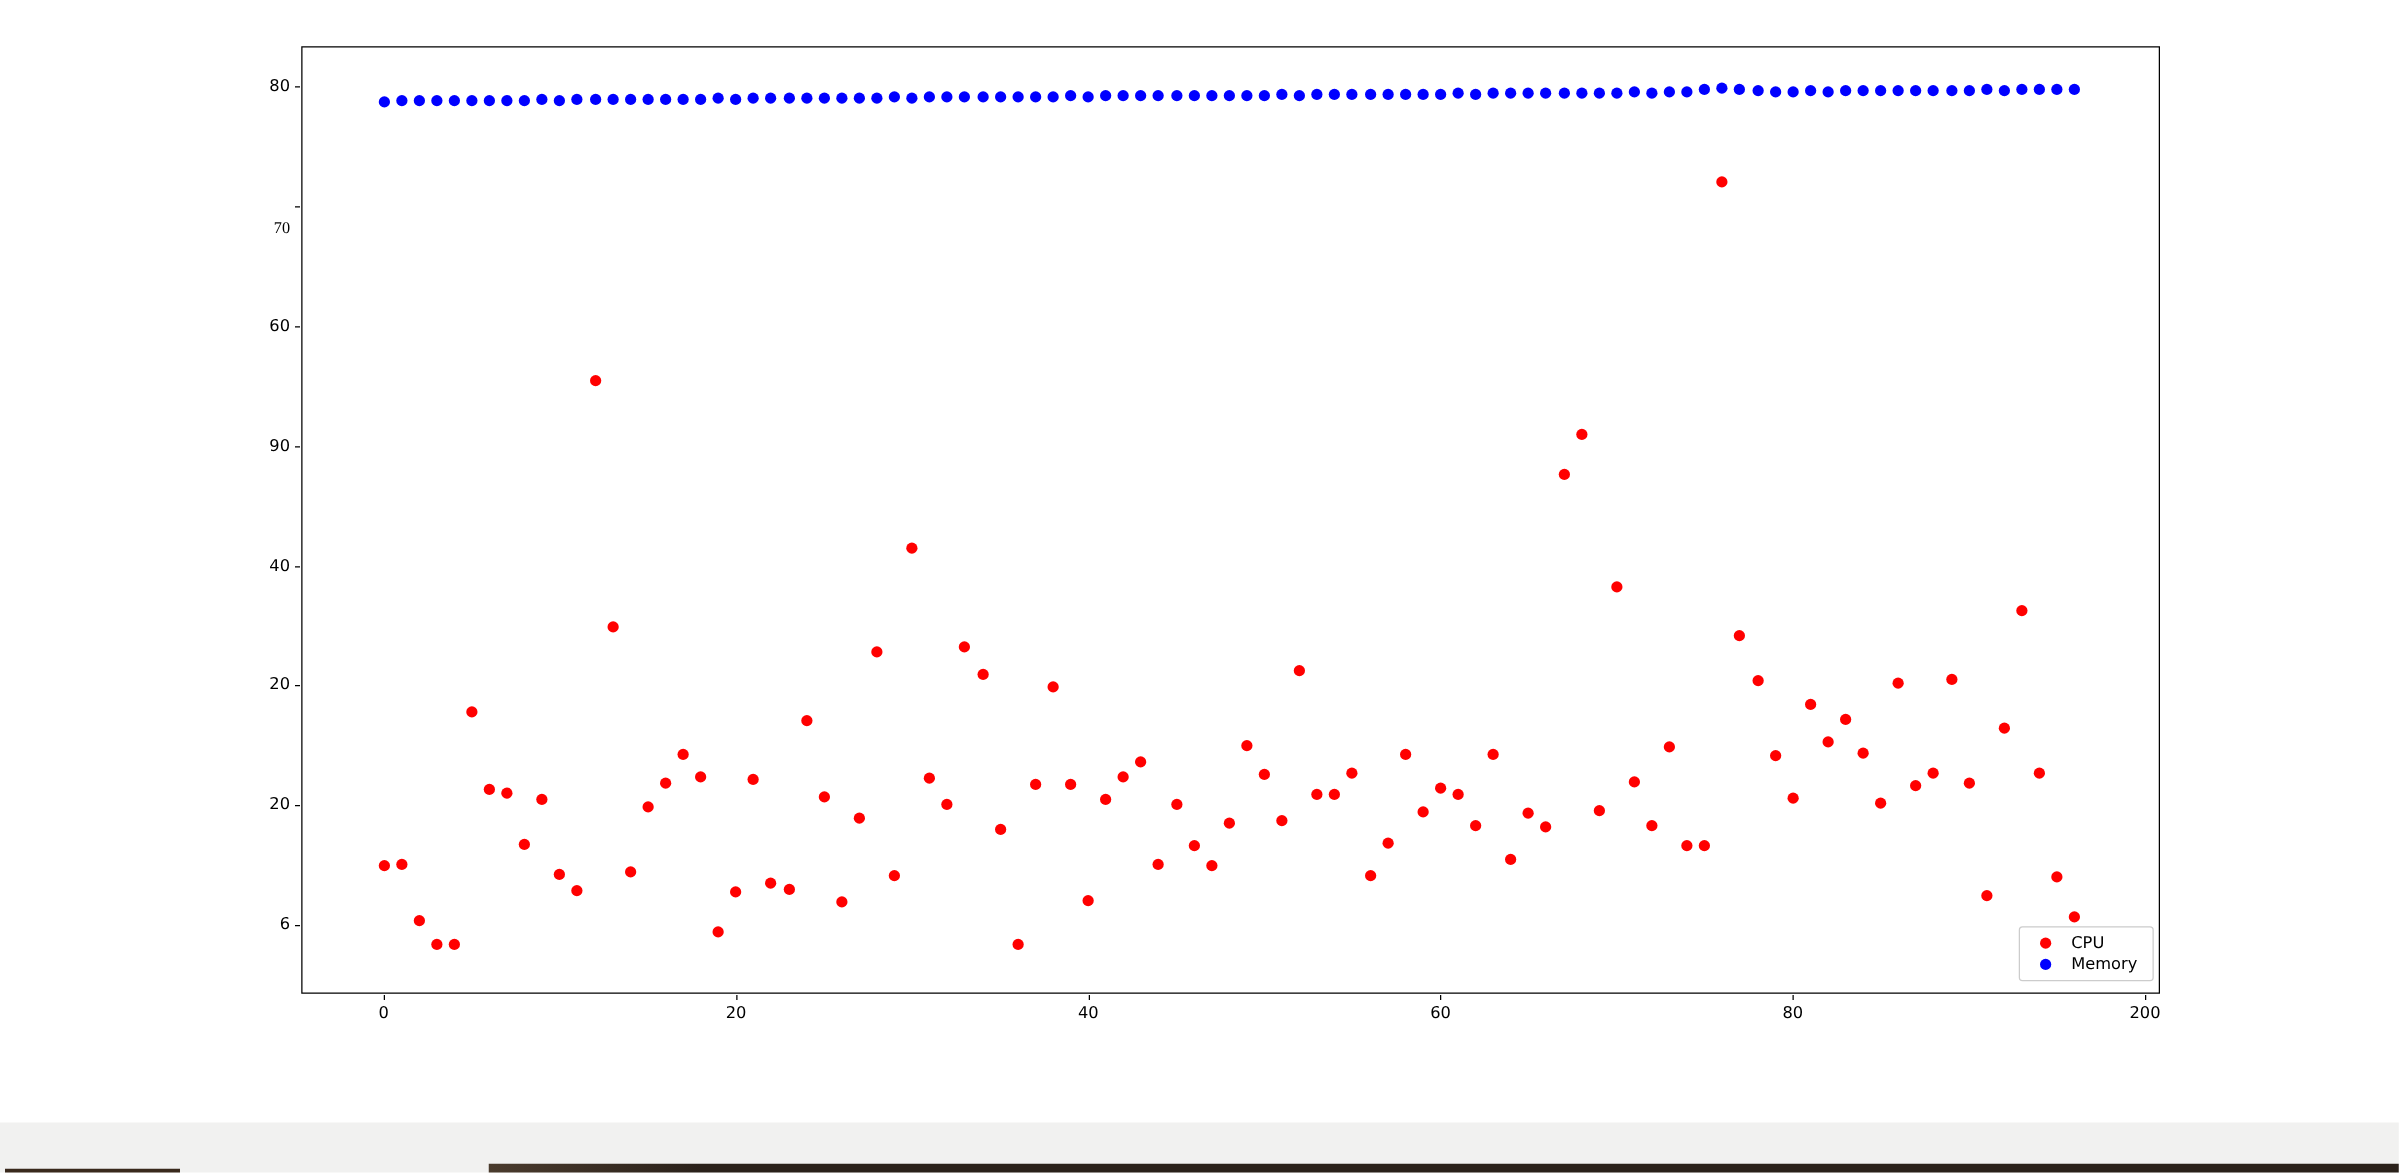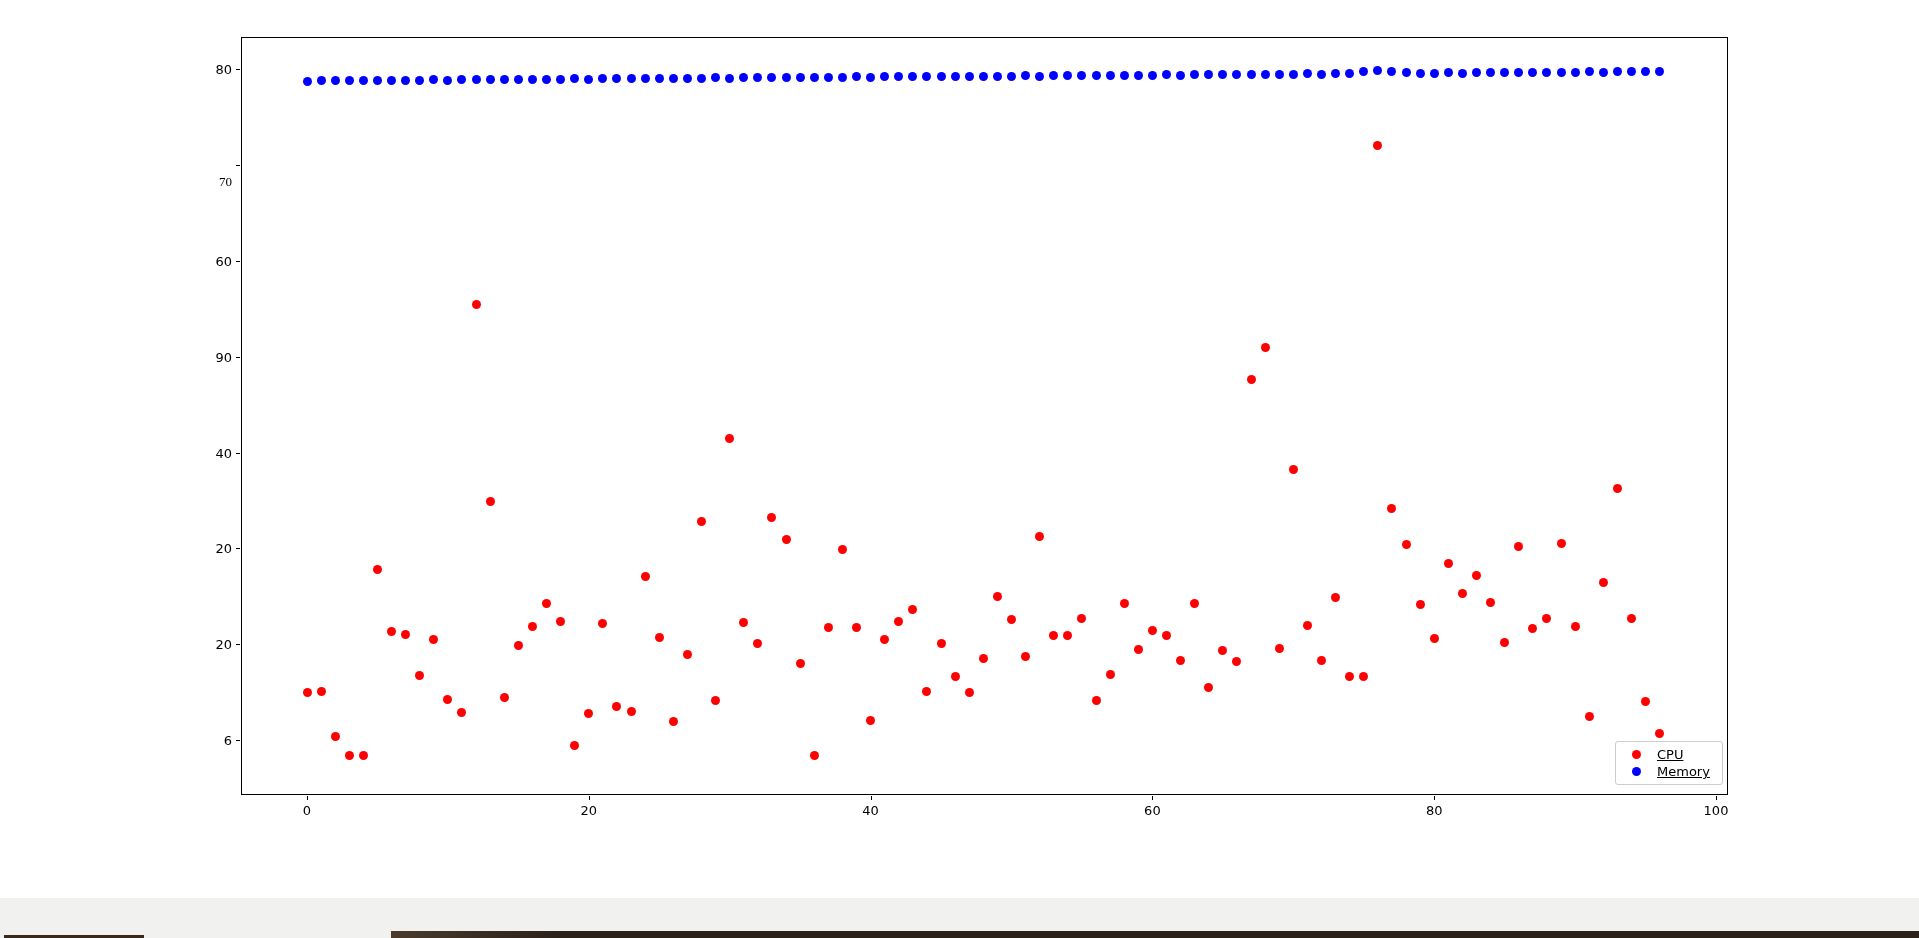--- a/index.html
+++ b/index.html
@@ -25,21 +25,21 @@
     font-size:13px;color:#000;white-space:nowrap;
   }
   #legend{
     position:absolute;left:1615px;top:741px;width:108px;height:44px;
     background:#ffffff;border:1px solid #cccccc;border-radius:3px;
     box-sizing:border-box;padding:4px 8px 4px 10px;
     display:flex;flex-direction:column;justify-content:space-around;
   }
   .legend-row{display:flex;align-items:center;height:18px;}
   .legend-marker{width:9px;height:9px;border-radius:50%;margin-left:6px;margin-right:16px;flex:none;}
-  .legend-label{font-size:13px;color:#000;text-decoration:underline;}
+  .legend-label{font-size:13px;color:#000;}
   #toolbar{
     position:absolute;left:0;top:898px;width:1919px;height:40px;
     background:#f1f1f0;
   }
   #taskbar-right{
     position:absolute;left:391px;top:931px;width:1528px;height:7px;
     background:linear-gradient(to right,#4a3b2d 0px,#2a211a 170px,#2a211a 100%);
   }
   #taskbar-left-sliver{
     position:absolute;left:4px;top:935px;width:140px;height:3px;background:#39291c;
@@ -55,21 +55,21 @@
       <div class="xtick-label" style="left: 307px;">0</div>
       <div class="xtick" style="left: 588.8px;"></div>
       <div class="xtick-label" style="left: 588.8px;">20</div>
       <div class="xtick" style="left: 870.6px;"></div>
       <div class="xtick-label" style="left: 870.6px;">40</div>
       <div class="xtick" style="left: 1152.4px;"></div>
       <div class="xtick-label" style="left: 1152.4px;">60</div>
       <div class="xtick" style="left: 1434.2px;"></div>
       <div class="xtick-label" style="left: 1434.2px;">80</div>
       <div class="xtick" style="left: 1716px;"></div>
-      <div class="xtick-label" style="left: 1716px;">100</div>
+      <div class="xtick-label" style="left: 1716px;">200</div>
       <div class="ytick" style="top: 740.14px;"></div>
       <div class="ytick-label" style="top: 740.14px;">6</div>
       <div class="ytick" style="top: 644.28px;"></div>
       <div class="ytick-label" style="top: 644.28px;">20</div>
       <div class="ytick" style="top: 548.42px;"></div>
       <div class="ytick-label" style="top: 548.42px;">20</div>
       <div class="ytick" style="top: 452.56px;"></div>
       <div class="ytick-label" style="top: 452.56px;">40</div>
       <div class="ytick" style="top: 356.7px;"></div>
       <div class="ytick-label" style="top: 356.7px;">90</div>

